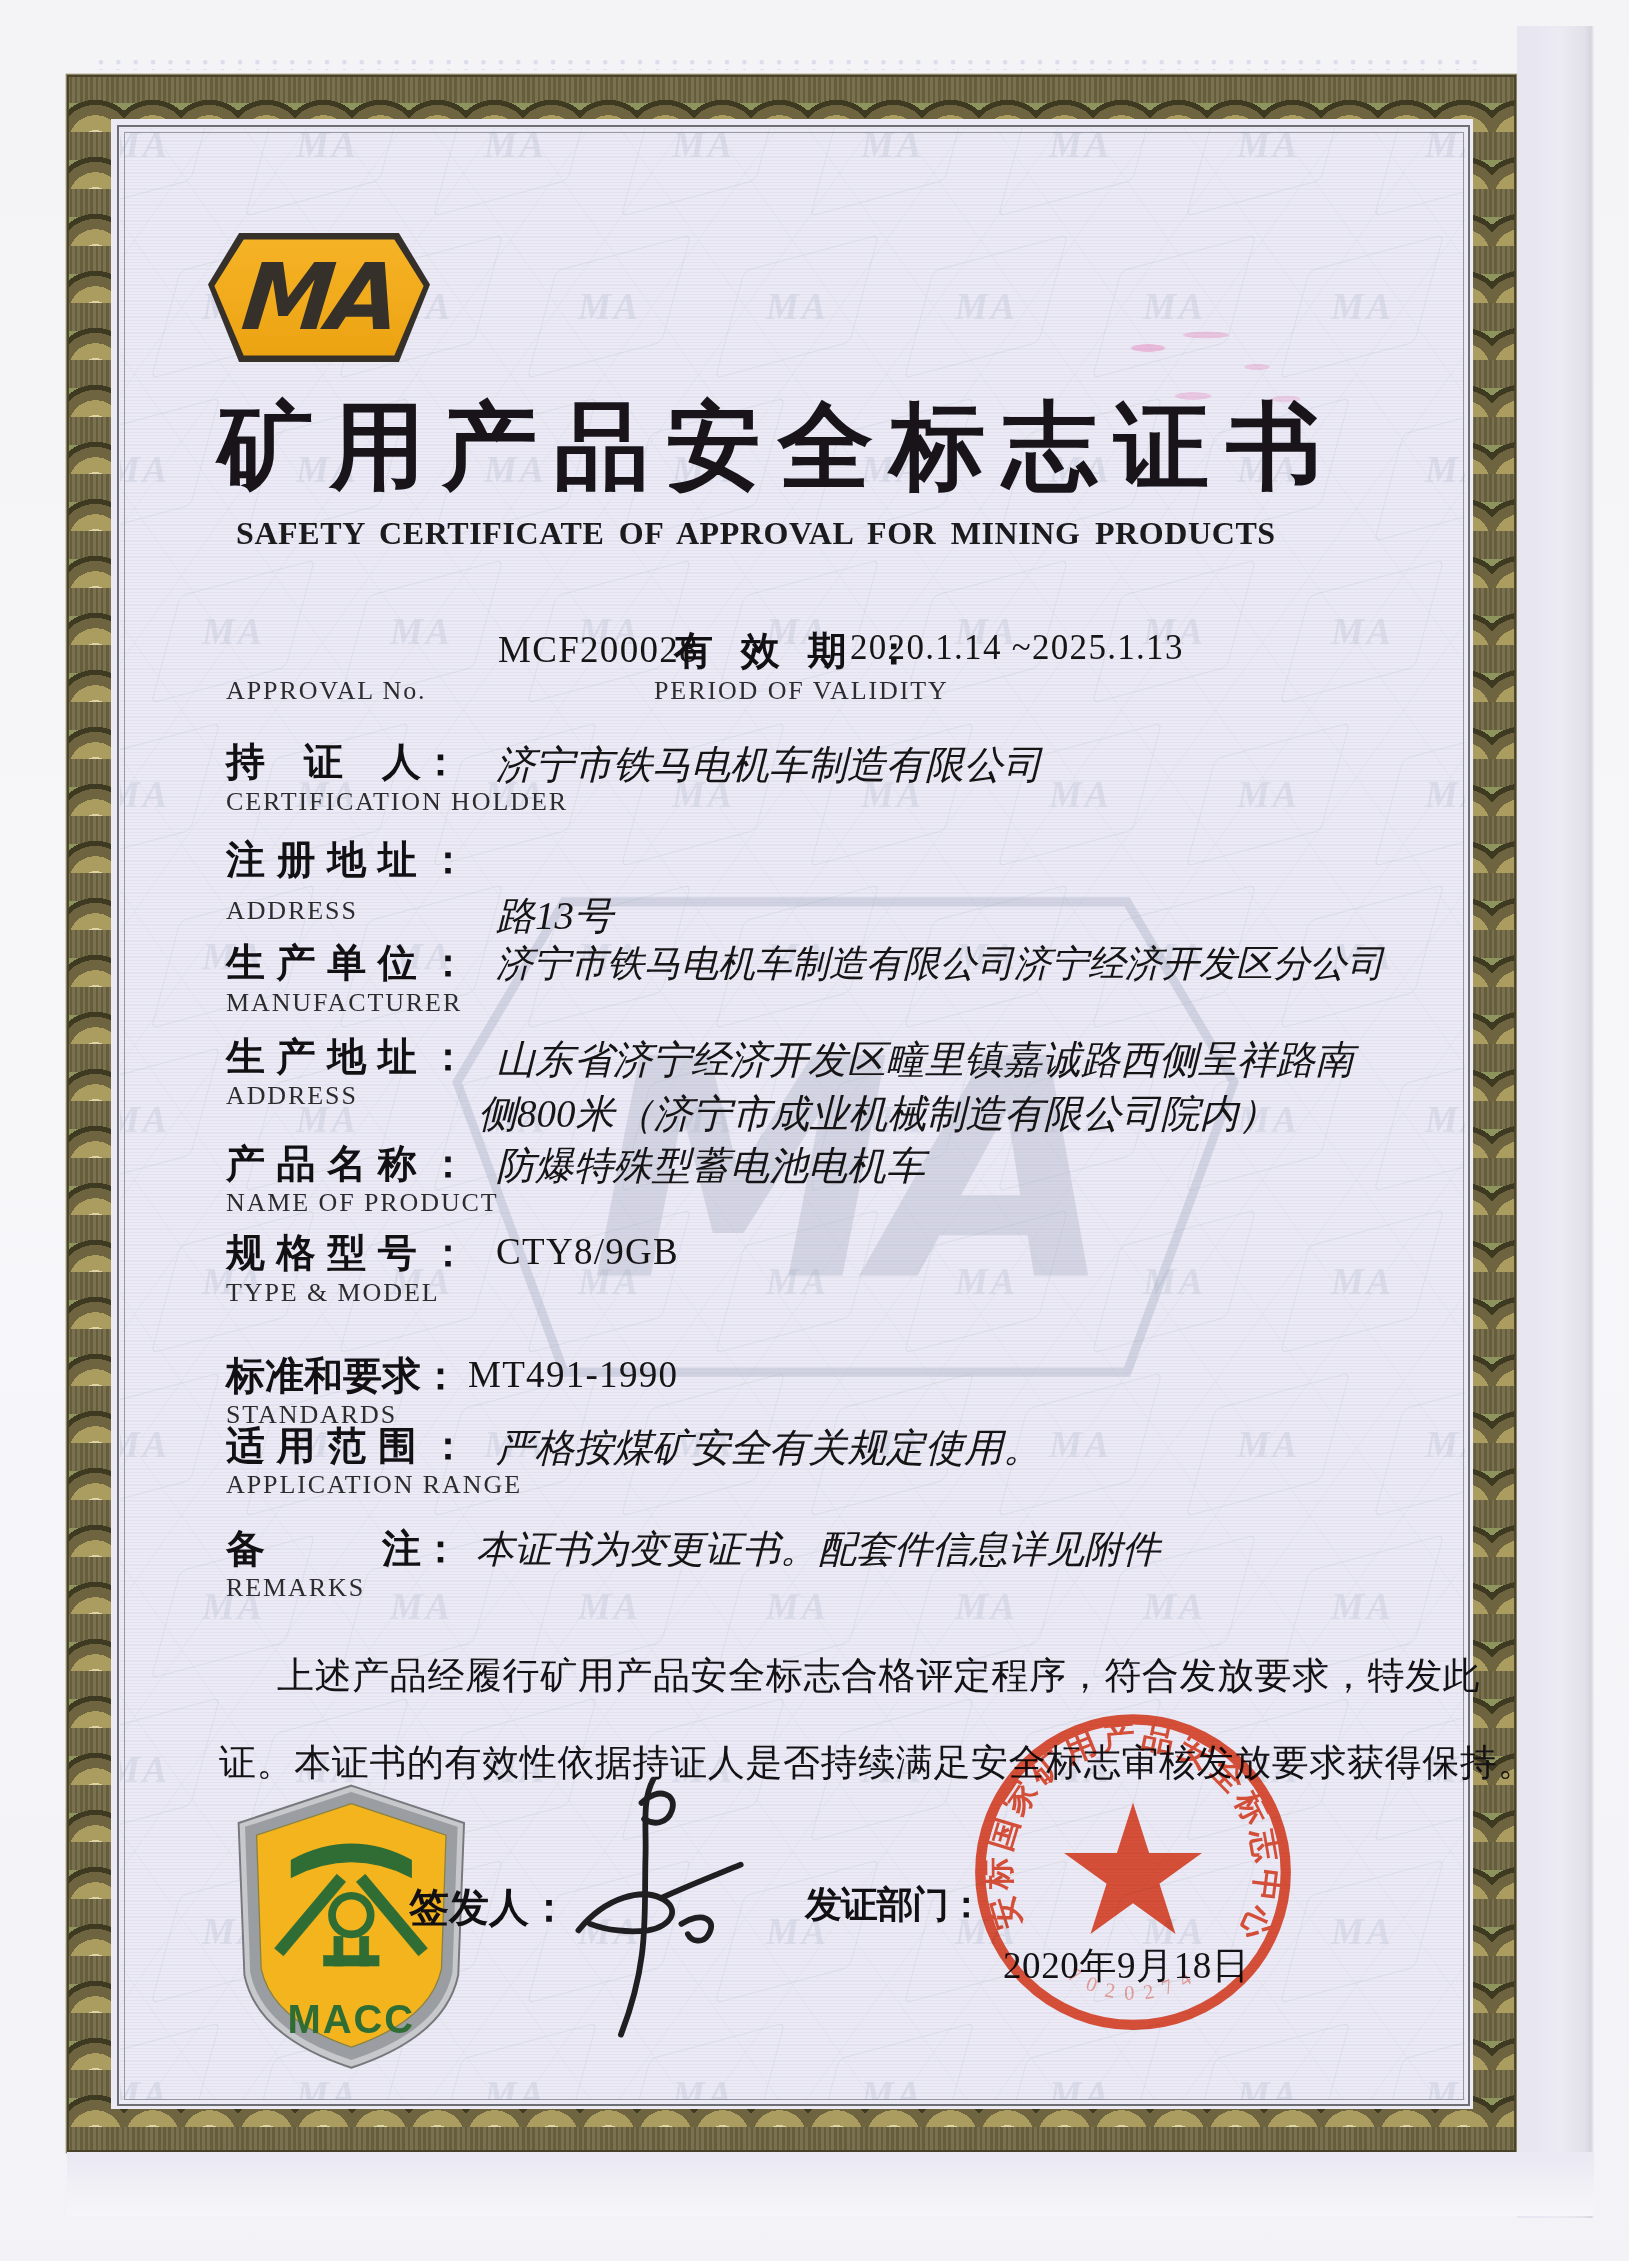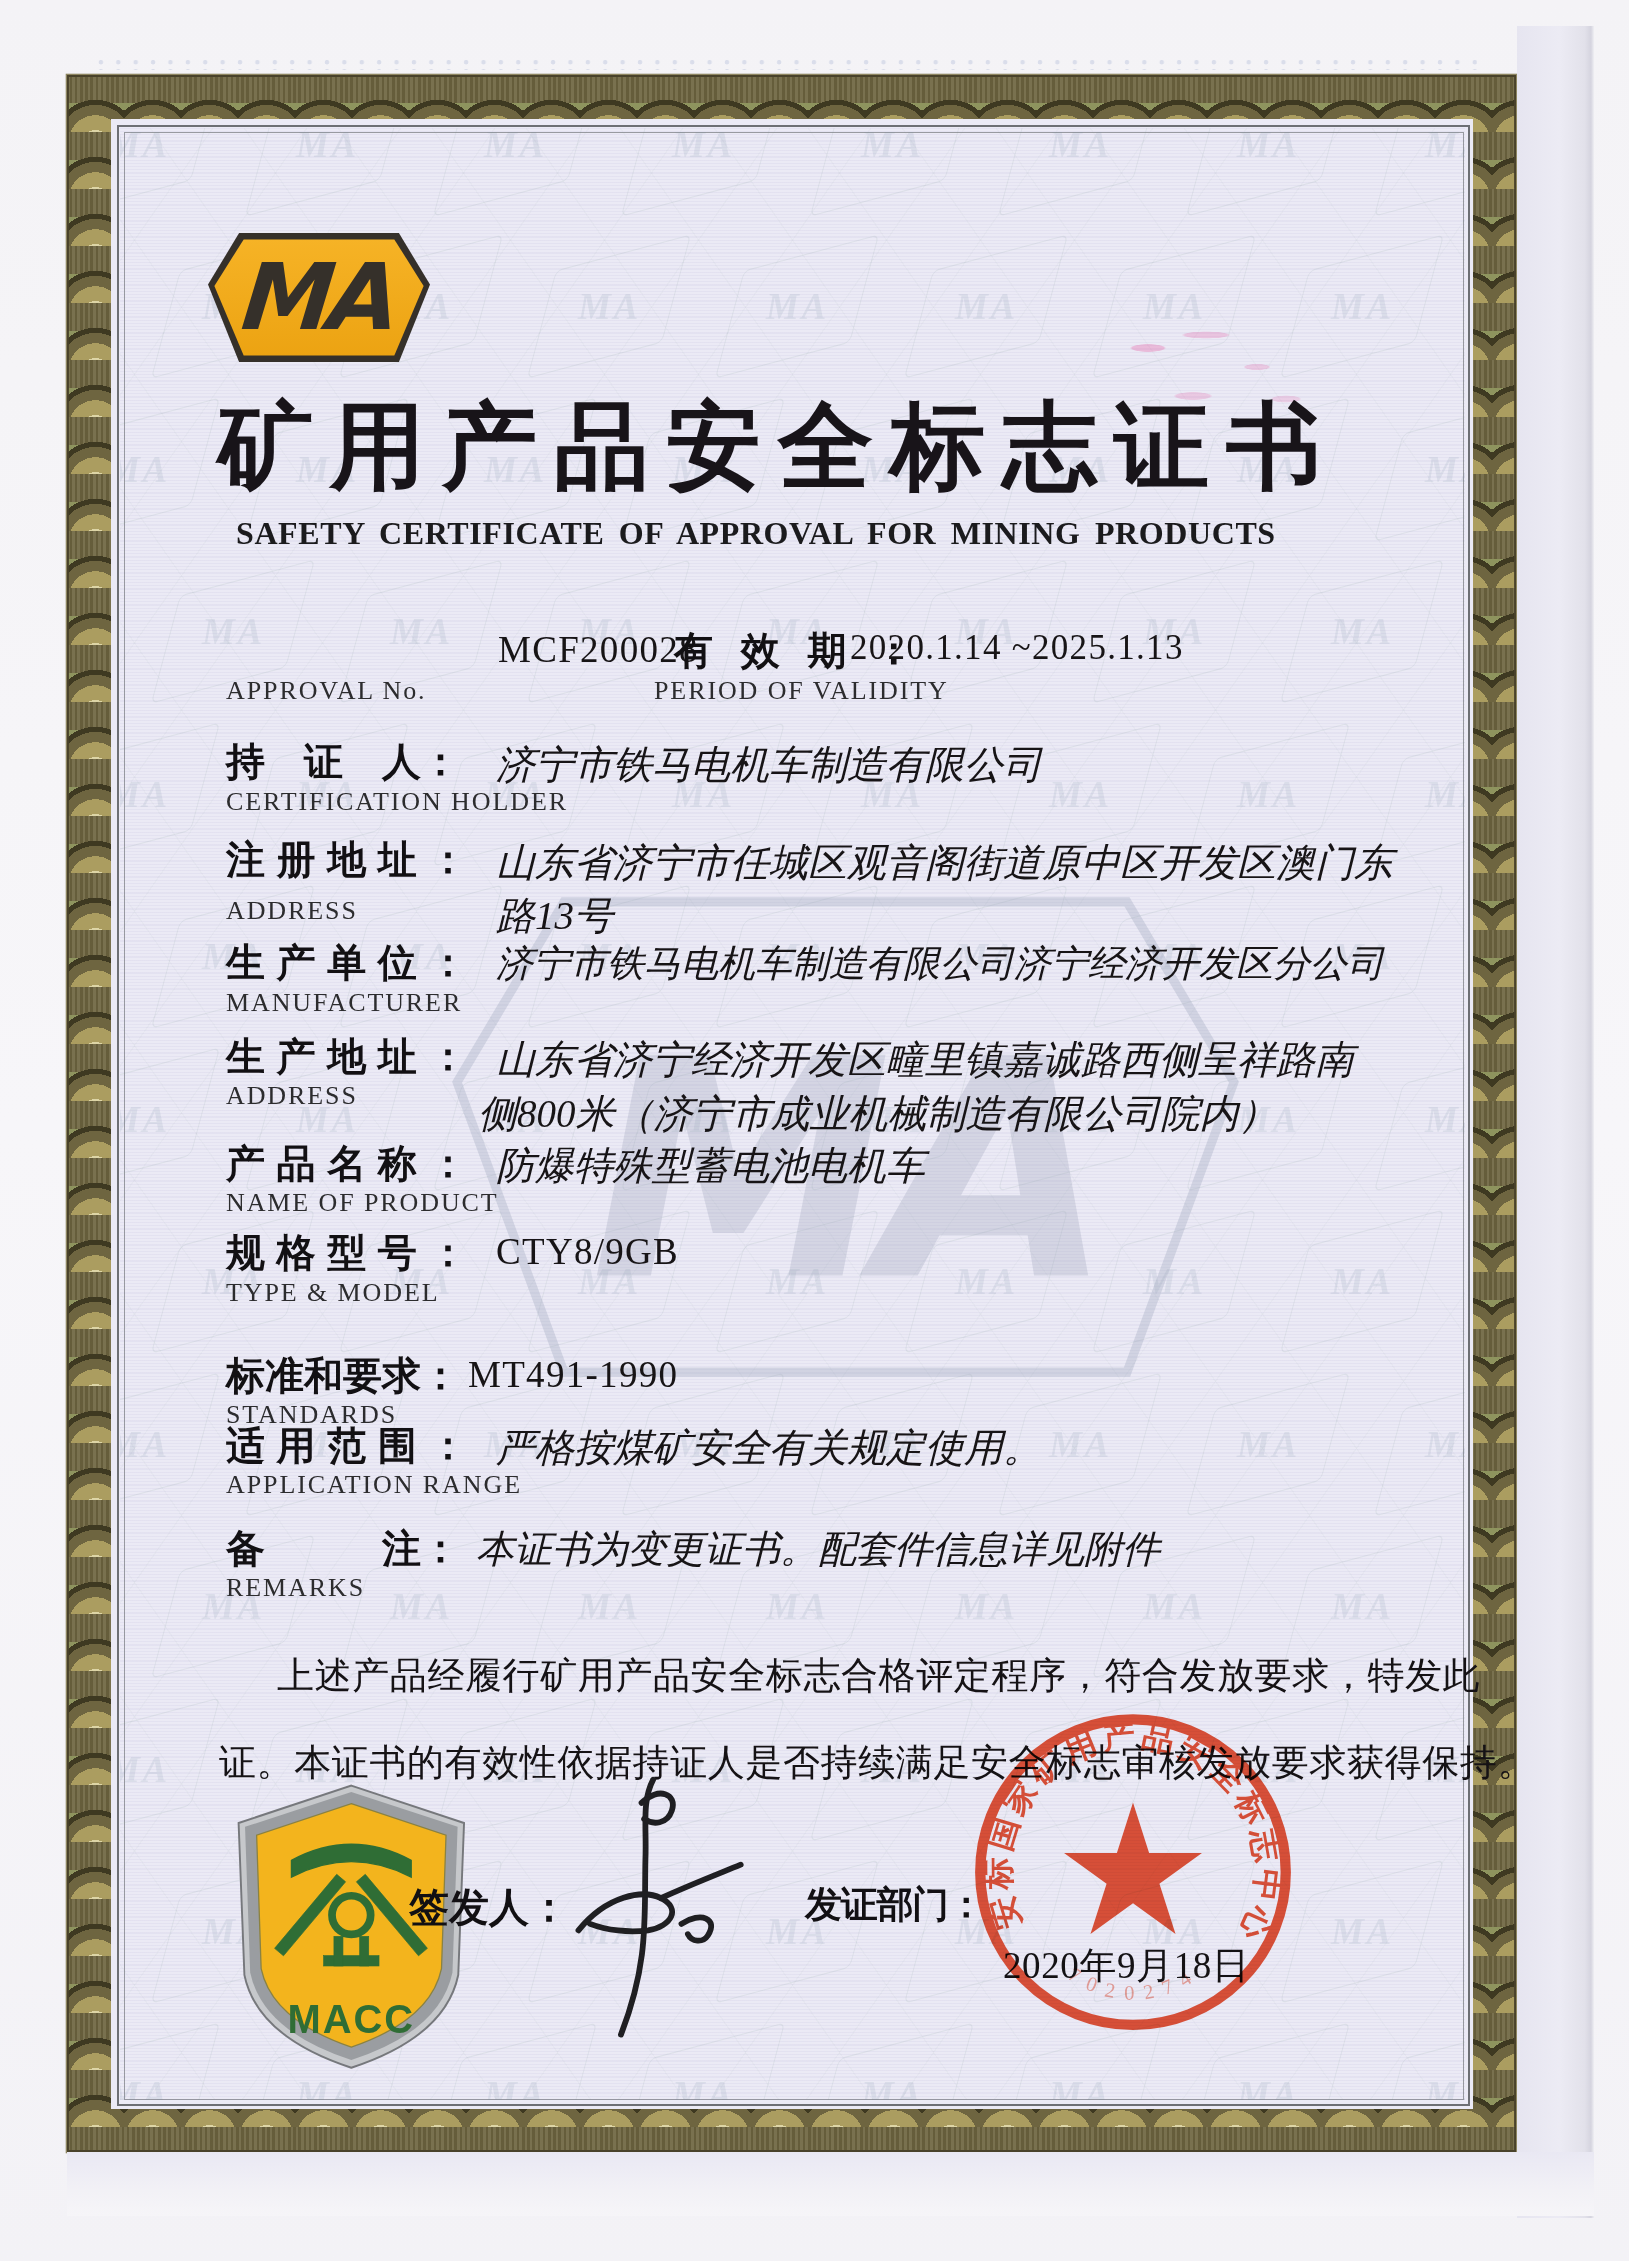--- a/index.html
+++ b/index.html
@@ -406,21 +406,20 @@
   <div class="t sub" style="left:226px;top:676px;text-align:center;">APPROVAL No.</div>
   <div class="t lbl" style="left:674px;top:624px;letter-spacing:9px;">有 效 期 ：</div>
   <div class="t vlat" style="left:850px;top:628px;font-size:35px;">2020.1.14 ~2025.1.13</div>
   <div class="t sub" style="left:654px;top:676px;">PERIOD OF VALIDITY</div>
 
   <div class="t lbl" style="left:226px;top:735px;">持　证　人：</div>
   <div class="t val" style="left:496px;top:738px;">济宁市铁马电机车制造有限公司</div>
   <div class="t sub" style="left:226px;top:787px;">CERTIFICATION HOLDER</div>
 
   <div class="t lbl ls18" style="left:226px;top:833px;">注册地址：</div>
-  <div class="t val" style="left:496px;top:836px;">山东省济宁市任城区观音阁街道原中区开发区澳门东</div>
   <div class="t val" style="left:496px;top:889px;">路13号</div>
   <div class="t sub" style="left:226px;top:896px;">ADDRESS</div>
 
   <div class="t lbl ls18" style="left:226px;top:936px;">生产单位：</div>
   <div class="t val" style="left:496px;top:939px;font-size:37px;">济宁市铁马电机车制造有限公司济宁经济开发区分公司</div>
   <div class="t sub" style="left:226px;top:988px;">MANUFACTURER</div>
 
   <div class="t lbl ls18" style="left:226px;top:1030px;">生产地址：</div>
   <div class="t val" style="left:496px;top:1033px;">山东省济宁经济开发区疃里镇嘉诚路西侧呈祥路南</div>
   <div class="t val" style="left:478px;top:1087px;">侧800米（济宁市成业机械制造有限公司院内）</div>

